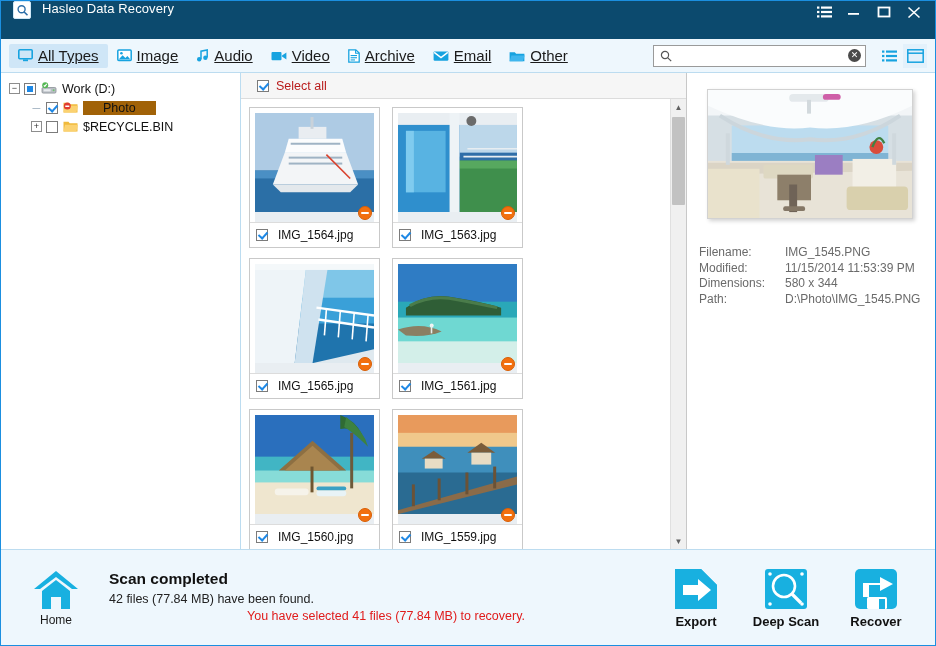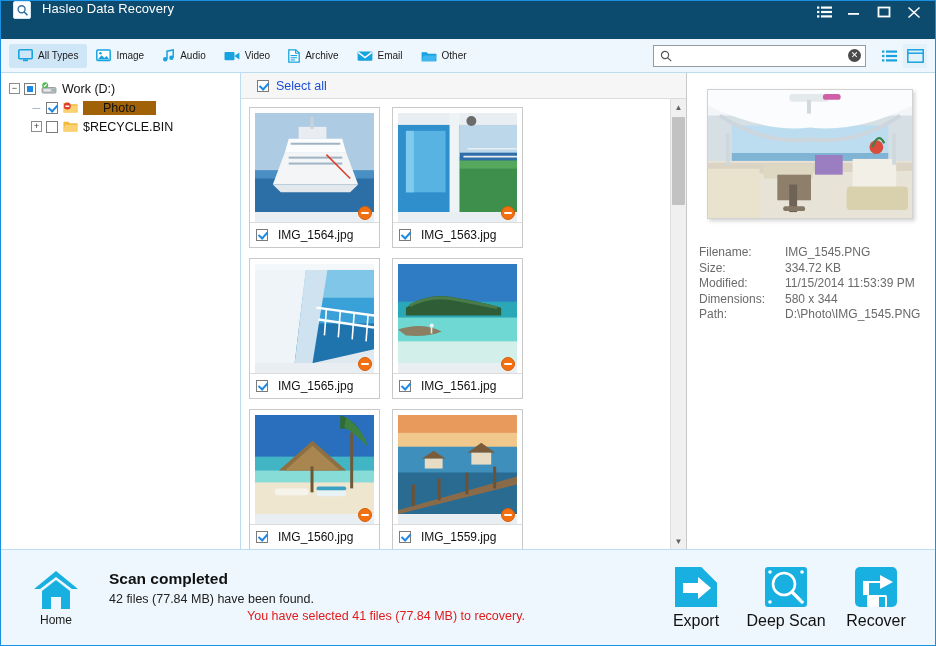--- a/index.html
+++ b/index.html
@@ -46,22 +46,22 @@
   .toolbar {
     height: 34px; min-height: 34px;
     background: #eef7fd;
     border-bottom: 1px solid #bcdcf0;
     display: flex; align-items: center;
     padding: 0 8px;
   }
   .ttab {
     display: flex; align-items: center; gap: 5px;
     height: 24px; padding: 0 9px;
-    font-size: 10px; color: #1b1b1b;
-    border-radius: 2px; white-space: nowrap;
+    font-size: 15px; color: #1b1b1b;
+    border-radius: 2px; white-space: nowrap; text-decoration: underline;
   }
   .ttab.active { background: #cfe6f7; }
   .tb-spacer { flex: 1; }
 
   .searchbox {
     width: 213px; height: 22px;
     background: #ffffff;
     border: 1px solid #9a9a9a;
     display: flex; align-items: center;
     padding: 0 4px 0 6px;
@@ -138,21 +138,21 @@
     display: flex; flex-direction: column;
     background: #ffffff;
     border-right: 1px solid #c8c8c8;
   }
   .selectall-bar {
     height: 26px; min-height: 26px;
     background: #f6f6f6;
     border-bottom: 1px solid #dcdcdc;
     display: flex; align-items: center;
     padding-left: 16px;
-    font-size: 12.5px; color: #1d4ed8;
+    font-size: 12.5px; color: #b91c1c;
   }
   .grid-scroll {
     flex: 1; display: flex; min-height: 0;
   }
   .grid {
     flex: 1; min-width: 0;
     padding: 8px 6px 0 8px;
     display: flex; flex-wrap: wrap;
     align-content: flex-start;
     gap: 10px 12px;
@@ -243,21 +243,21 @@
   .home-lbl { font-size: 12px; color: #1a1a1a; }
   .status-text { margin-left: 16px; flex: 1; }
   .st-title { font-size: 15.5px; color: #111; margin-bottom: 3px; font-weight: bold; }
   .st-line { font-size: 12.5px; color: #222; line-height: 17px; }
   .st-line.warn { color: #e01b1b; text-align: center; }
   .actions { display: flex; align-items: flex-start; gap: 24px; padding-right: 12px; }
   .act {
     display: flex; flex-direction: column; align-items: center; gap: 3px;
     width: 66px;
   }
-  .act-lbl { font-size: 16px; color: #111; white-space: nowrap; }
+  .act-lbl { font-size: 13px; color: #111; white-space: nowrap; font-weight: bold; }
 
   svg { display: block; }
 </style>
 </head>
 <body>
 
 <div id="app">
 
   <div class="titlebar">
     <div class="title-app-icon">
@@ -666,24 +666,20 @@
             </g>
         </svg>
       </div>
 
       <div class="details">
         <div class="drow">
           <span class="dkey">Filename:</span>
           <span class="dval">IMG_1545.PNG</span>
         </div>
         <div class="drow">
-          <span class="dkey">Size:</span>
-          <span class="dval">334.72 KB</span>
-        </div>
-        <div class="drow">
           <span class="dkey">Modified:</span>
           <span class="dval">11/15/2014 11:53:39 PM</span>
         </div>
         <div class="drow">
           <span class="dkey">Dimensions:</span>
           <span class="dval">580 x 344</span>
         </div>
         <div class="drow">
           <span class="dkey">Path:</span>
           <span class="dval">D:\Photo\IMG_1545.PNG</span>

